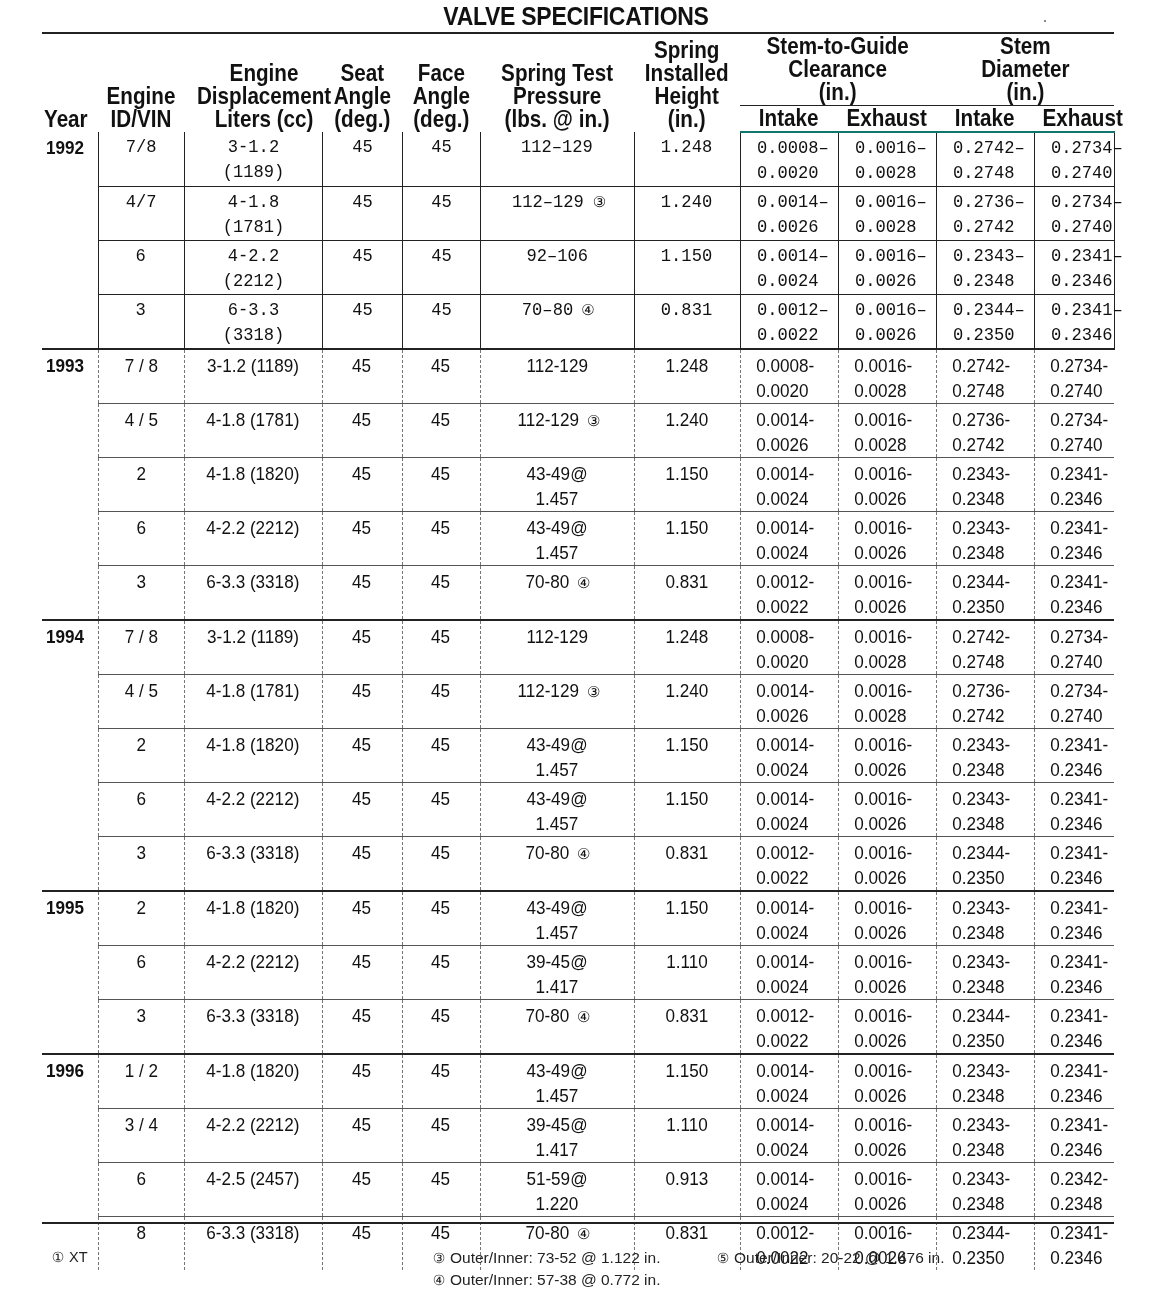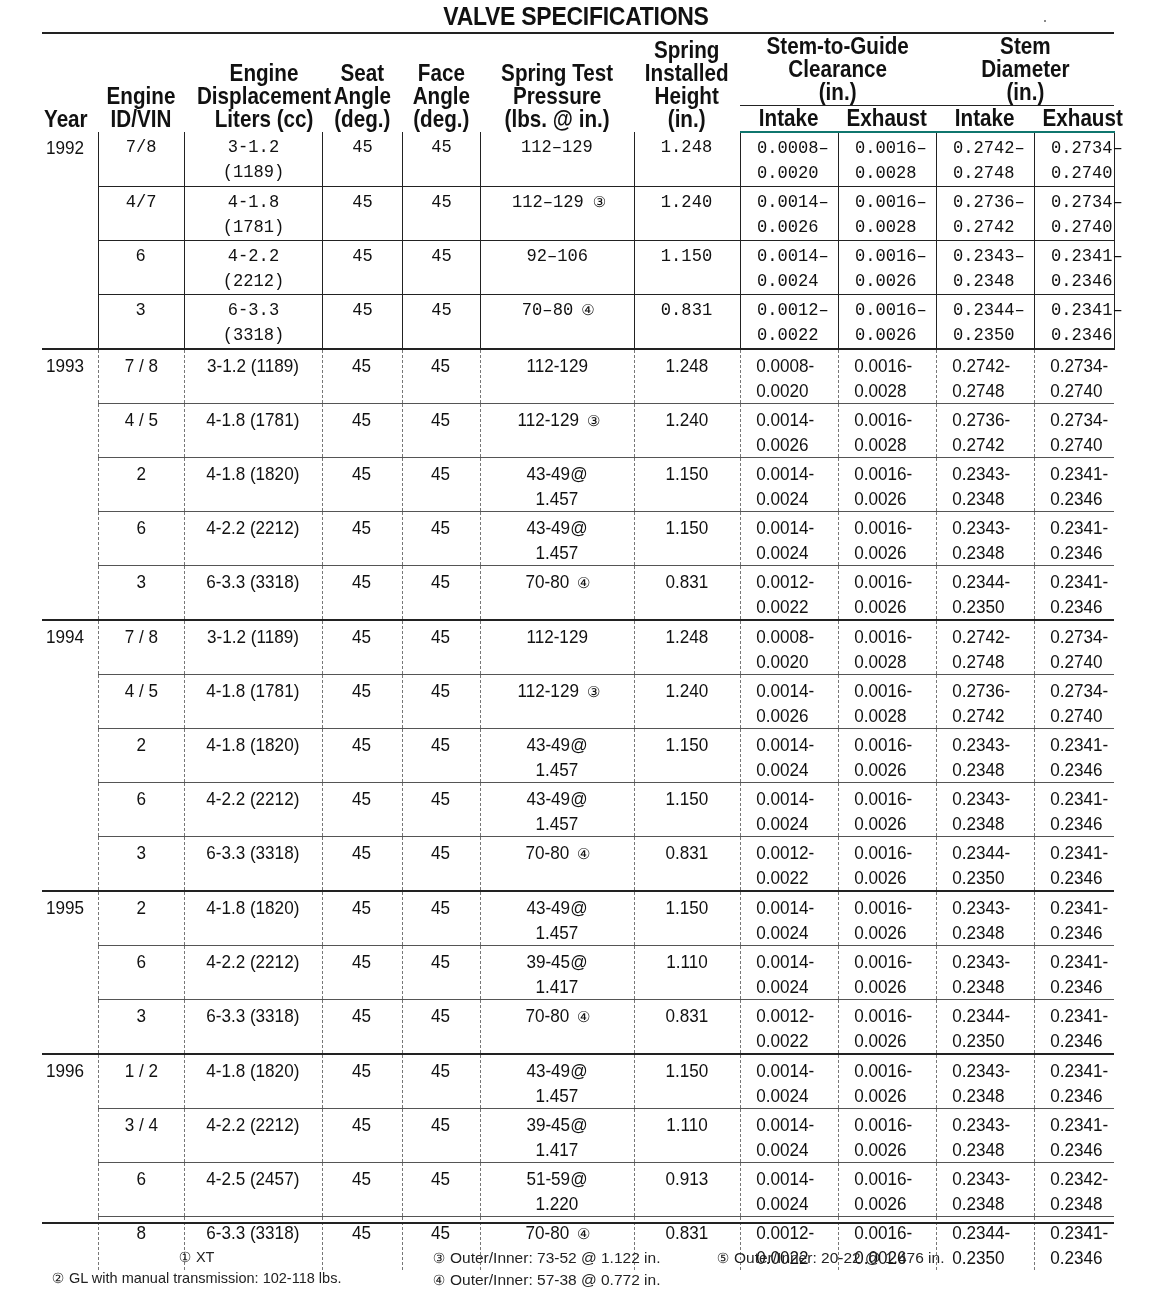--- a/index.html
+++ b/index.html
@@ -8,21 +8,21 @@
   .tbl-wrap { position:absolute; left:42px; top:32px; width:1072px; }
   table { border-collapse:collapse; width:1072px; table-layout:fixed; font-size:19px; }
   th { font-weight:bold; font-size:24px; line-height:23px; vertical-align:bottom; padding:0 2px 2px 2px; text-align:center; }
   th .h { display:inline-block; transform:scaleX(0.86); }
   thead tr.top th { border-top:2px solid #222; }
   thead tr.sub th.sub { border-top:1.5px solid #222; }
   thead tr.bot th { border-bottom:2px solid #0f766e; }
   td { text-align:center; vertical-align:top; line-height:25px; padding:3px 2px 0 2px; font-size:19px; }
   td .v { display:inline-block; transform:scaleX(0.9); }
   td.num { text-align:left; padding-left:12px; }
-  td.year { font-weight:normal; text-align:left; padding-left:4px; border:none;margin-left:44px; }
+  td.year { font-weight:bold; text-align:left; padding-left:4px; border:none;margin-left:44px; }
   tbody td.c { border-left:1px dashed #777; border-top:1px solid #555; }
   tbody.y1992 td.c { border-left:1.5px solid #222; border-top:1.5px solid #222; border-right:1.5px solid #222;font-family:Liberation Mono, monospace; }
   tbody tr.first td { border-top:2px solid #222 !important; }
   tbody tr.first td.year { border-top:2px solid #222 !important; }
   tbody.y1992 tr.first td { border-top:none !important; }
   td.cell-h { height:49px; }
   .ann { font-size:15px; margin-left:5px; }
   .bottom-rule { position:absolute; left:42px; top:1222px; width:1072px; border-top:2px solid #222; }
   .notes { position:absolute; top:1247px; font-family:"Liberation Sans", sans-serif; font-size:14.5px; line-height:21px; color:#222;text-align:center; }
   .notes div { white-space:nowrap; }
@@ -336,21 +336,20 @@
           <td class="c cell-h num"><span class="v"><span>0.2341-</span><br><span>0.2346</span></span></td>
         </tr>
       </tbody>
   </table>
 </div>
 
 <div class="bottom-rule"></div>
 
 <div class="notes" style="left:47px">
   <div><span class="n">①</span><span>XT</span></div>
-  <div><span class="n">②</span><span>GL with manual transmission: 102-118 lbs.</span></div>
 </div>
 <div class="notes" style="left:428px;font-size:15.5px">
   <div><span class="n">③</span><span>Outer/Inner: 73-52 @ 1.122 in.</span></div>
   <div><span class="n">④</span><span>Outer/Inner: 57-38 @ 0.772 in.</span></div>
 </div>
 <div class="notes" style="left:712px;font-size:15.5px">
   <div><span class="n">⑤</span><span>Outer/Inner: 20-22 @ 1.476 in.</span></div>
 </div>
 
 </body></html>

